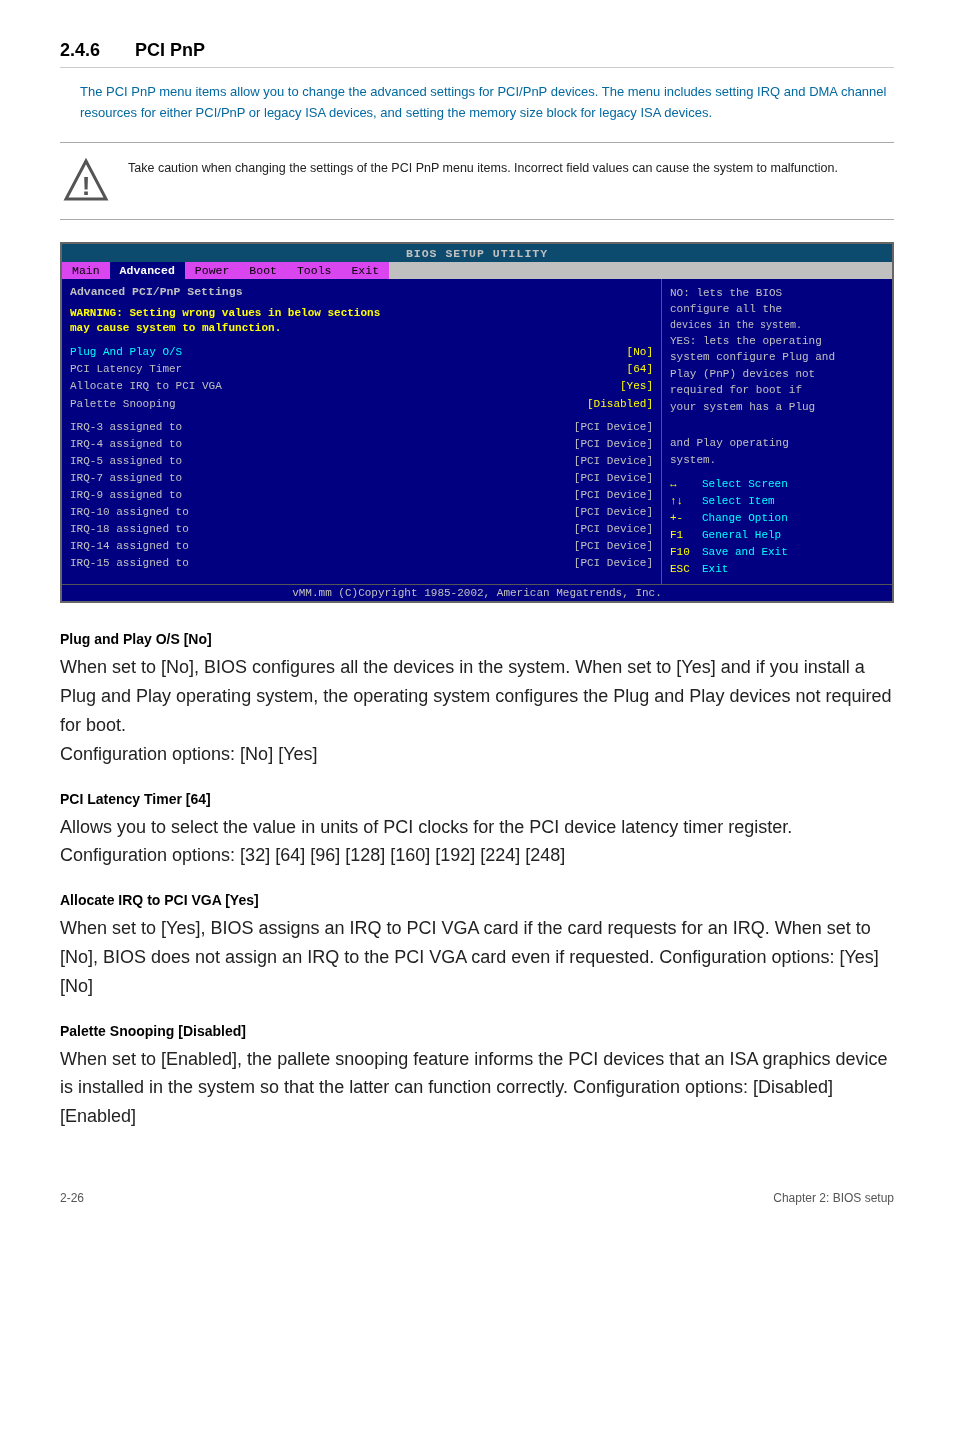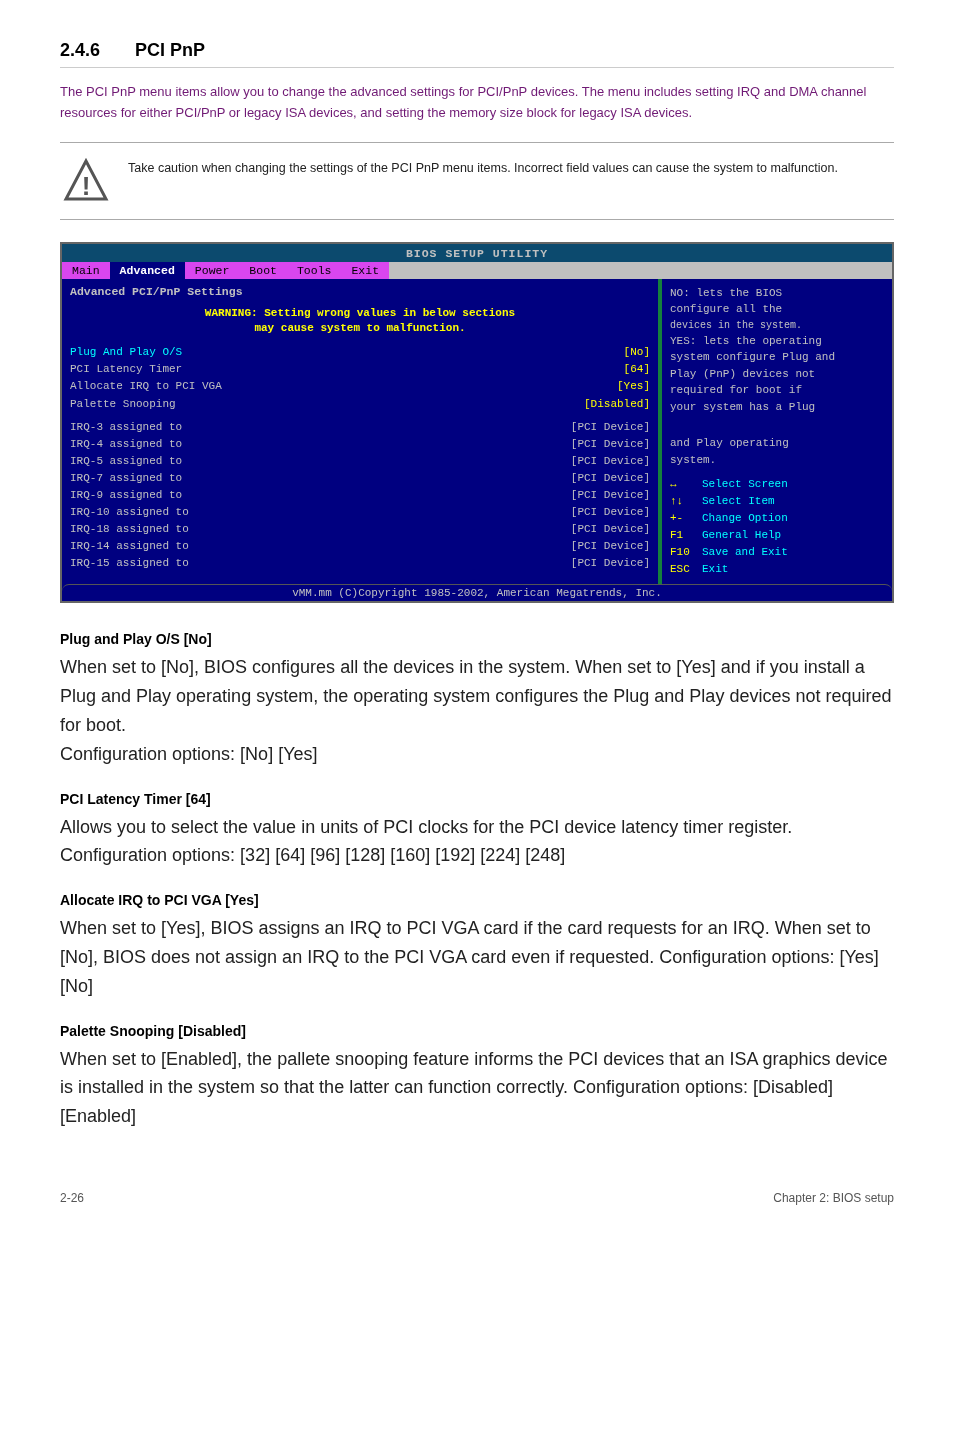--- a/index.html
+++ b/index.html
@@ -23,21 +23,22 @@
     }
     .section-heading .num {
       margin-right: 30px;
     }
 
     
     .intro-text {
       font-size: 13px;
       line-height: 1.6;
       margin-bottom: 18px;
-      color: #701a75;
+      color: #0369a1;
+      margin-left: 20px;
     }
 
     
     .warning-box {
       display: flex;
       align-items: flex-start;
       border-top: 1px solid #aaa;
       border-bottom: 1px solid #aaa;
       padding: 12px 0;
       margin-bottom: 22px;
@@ -96,41 +97,41 @@
     .bios-tab.active {
       background: #000080;
       color: #fff;
       font-weight: bold;
     }
     .bios-content {
       display: flex;
     }
     .bios-left {
       flex: 1;
-      border-right: 4px solid #15803d;
+      border-right: 1px solid #15803d;
       padding: 6px 8px;
     }
     .bios-right {
       width: 230px;
       padding: 6px 8px;
       font-size: 11px;
       line-height: 1.5;
       color: #c0c0c0;
     }
     .bios-section-title {
       font-weight: bold;
       color: #c0c0c0;
       margin-bottom: 4px;
       font-size: 11.5px;
     }
     .bios-warning {
       color: #ffff00;
       font-weight: bold;
       font-size: 11px;
-      text-align: center;
+      text-align: left;
       margin-bottom: 4px;
       line-height: 1.4;
     }
     .bios-row {
       display: flex;
       justify-content: space-between;
       color: #c0c0c0;
       font-size: 11px;
       line-height: 1.55;
     }
@@ -162,21 +163,20 @@
       color: #00ffff;
     }
     .bios-footer {
       background: #000080;
       color: #c0c0c0;
       text-align: center;
       padding: 2px 0;
       font-size: 11px;
       font-family: 'Courier New', Courier, monospace;
       border-top: 1px solid #555;
-      border-radius: 7px;
     }
 
     
     .sub-heading {
       font-size: 14px;
       font-weight: bold;
       margin-top: 22px;
       margin-bottom: 6px;
     }
     .sub-text {

